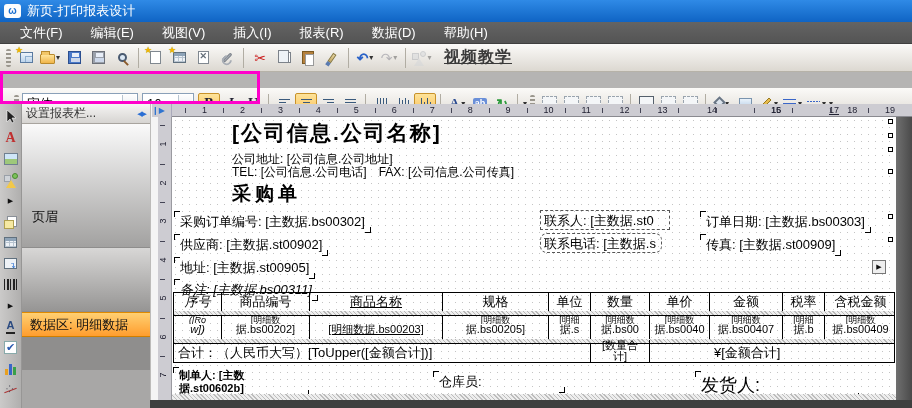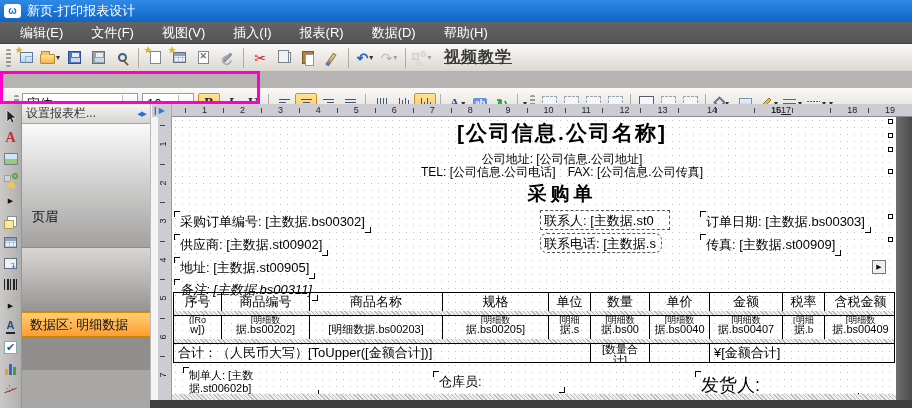--- a/index.html
+++ b/index.html
@@ -132,21 +132,21 @@
   .vnum{position:absolute;left:2px;font-size:9px;color:#223;transform:rotate(-90deg);}
   .vtick{position:absolute;left:2px;width:5px;height:1px;background:#445;}
 
   
   #canvas{position:absolute;left:172px;top:117px;width:724px;height:283px;background:#fff;
     background-image:radial-gradient(#c4c4c4 0.8px,transparent 0.9px);background-size:7px 7px;overflow:hidden;}
   #right-gutter{position:absolute;left:896px;top:117px;width:16px;height:283px;background:linear-gradient(to right,#707070,#4a4a4a);}
   #bottom-bar{position:absolute;left:150px;top:400px;width:762px;height:8px;background:#3f3f3f;}
 
   .cv{position:absolute;white-space:nowrap;color:#000;}
-  .center-line{left:60px;width:660px;text-align:center;}
+  .center-line{left:60px;width:660px;}
   #company-title{top:2px;font-size:21px;font-weight:bold;letter-spacing:2px;}
   #company-address{top:34px;font-size:12px;}
   #company-telfax{top:47px;font-size:12px;}
   #doc-title{top:64px;font-size:19px;font-weight:bold;letter-spacing:4px;}
   .fld{font-size:13px;}
   .cmk{position:relative;display:inline-block;padding:1px 4px;}
   .cmk::before{content:"";position:absolute;left:-2px;top:-1px;width:5px;height:5px;border-left:1px solid #000;border-top:1px solid #000;}
   .cmk::after{content:"";position:absolute;right:-2px;bottom:-1px;width:5px;height:5px;border-right:1px solid #000;border-bottom:1px solid #000;}
   .dashed-box{border:1px dashed #555;overflow:hidden;padding:1px 3px;}
   #mid-field-1{left:368px;top:93px;width:130px;height:20px;}
@@ -161,49 +161,49 @@
   #design-table{position:absolute;left:1px;top:175px;width:722px;font-size:13px;}
   .trow{display:flex;border-left:1px solid #000;border-top:1px solid #000;border-right:1px solid #000;}
   .trow:last-child{border-bottom:1px solid #000;}
   .tcell{border-right:1px solid #000;display:flex;align-items:center;justify-content:center;overflow:hidden;flex:none;}
   .tcell:last-child{border-right:none;}
   #thead-row{height:19px;}
   .hatch{height:4px;background:repeating-linear-gradient(45deg,#b8b8b8 0 1px,#efefef 1px 3px);border-left:1px solid #000;border-right:1px solid #000;}
   #tdata-row{height:24px;border-top:1px solid #000;}
   #tdata-row .tcell{flex-direction:column;justify-content:flex-start;font-size:11px;line-height:1.05;}
   .cell-top{font-size:9px;height:8px;overflow:hidden;color:#000;}
-  #ttotal-row{height:20px;border-top:1px solid #000;}
+  #ttotal-row{height:20px;border-top:1px solid #000;align-items:flex-end;}
   #ttotal-row .tcell{justify-content:flex-start;padding-left:4px;}
   #total-qty-cell{flex-direction:column;justify-content:flex-start;padding-left:0 !important;
     align-items:center;font-size:11px;line-height:1.0;}
   
-  .c0{width:48px;} .c1{width:88px;} .c2{width:133px;} .c3{width:106px;} .c4{width:42px;}
-  .c5{width:59px;} .c6{width:60px;} .c7{width:73px;} .c8{width:42px;font-family:Liberation Serif, serif;} .c9{width:71px;}
+  .c0{width:48px;font-style:italic;} .c1{width:88px;} .c2{width:133px;text-decoration:underline;} .c3{width:106px;} .c4{width:42px;}
+  .c5{width:59px;} .c6{width:60px;} .c7{width:73px;} .c8{width:42px;} .c9{width:71px;}
   .t0{width:417px;} .t1{width:59px;} .t2{width:60px;} .t3{width:186px;}
 
-  #sig-1{left:13px;top:251px;width:132px;font-size:11px;line-height:1.15;white-space:normal;}
+  #sig-1{left:3px;top:251px;width:132px;font-size:11px;line-height:1.15;white-space:normal;font-weight:bold;}
   #sig-2{left:263px;top:255px;width:128px;font-size:13px;}
   #sig-3{left:525px;top:255px;width:160px;font-size:18px;}
   .sigbox{display:inline-block;width:100%;}
   #bottom-hatch{left:0;top:277px;width:724px;height:6px;background:repeating-linear-gradient(45deg,#bdbdbd 0 1px,#eee 1px 3px);}
   .handle{position:absolute;width:5px;height:5px;background:#fff;border:1px solid #000;left:716px;}
 </style>
 </head>
 <body>
 
 <div id="app">
 
   <div id="titlebar">
     <span id="app-icon">ω</span>
     <span class="title-text">新页-打印报表设计</span>
   </div>
 
   <div id="menubar">
+    <span class="menu-item">文件(F)</span>
     <span class="menu-item">编辑(E)</span>
-    <span class="menu-item">文件(F)</span>
     <span class="menu-item">视图(V)</span>
     <span class="menu-item">插入(I)</span>
     <span class="menu-item">报表(R)</span>
     <span class="menu-item">数据(D)</span>
     <span class="menu-item">帮助(H)</span>
   </div>
 
   <div id="toolbar1" class="toolbar">
     <span class="grip"></span>
     <span class="tb-btn">
@@ -500,21 +500,21 @@
       <span class="hnum" style="left: 467.45px;">12</span>
       <span class="htick" style="left: 450.45px;"></span>
       <span class="hnum" style="left: 505.4px;">13</span>
       <span class="htick" style="left: 488.4px;"></span>
       <span class="hnum" style="left: 555px;">14</span>
       <span class="htick" style="left: 526.35px;"></span>
       <span class="hnum" style="left: 575px; margin-left: 44px;">15</span>
       <span class="htick" style="left: 564.3px;"></span>
       <span class="hnum" style="left: 619.25px;">16</span>
       <span class="htick" style="left: 602.25px;"></span>
-      <span class="hnum" style="left: 629px; text-decoration: underline;">17</span>
+      <span class="hnum" style="left: 677px; text-decoration: underline;">17</span>
       <span class="htick" style="left: 640.2px;"></span>
       <span class="hnum" style="left: 695.15px;">18</span>
       <span class="htick" style="left: 678.15px;"></span>
       <span class="hnum" style="left: 733.1px;">19</span>
       <span class="htick" style="left: 716.1px;"></span>
     </div>
   <div id="ruler-corner">
       <span>❙▶</span>
     </div>
   <div id="v-ruler">

